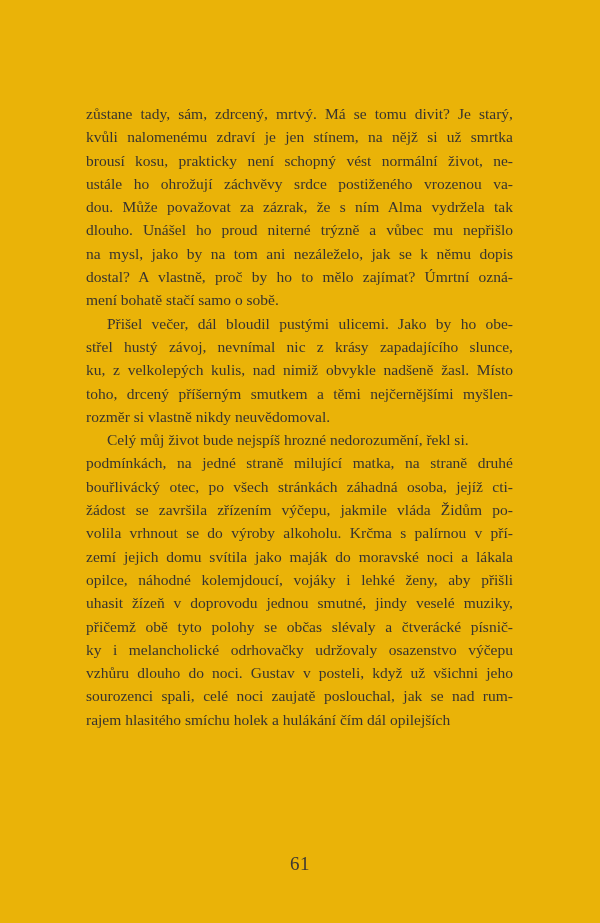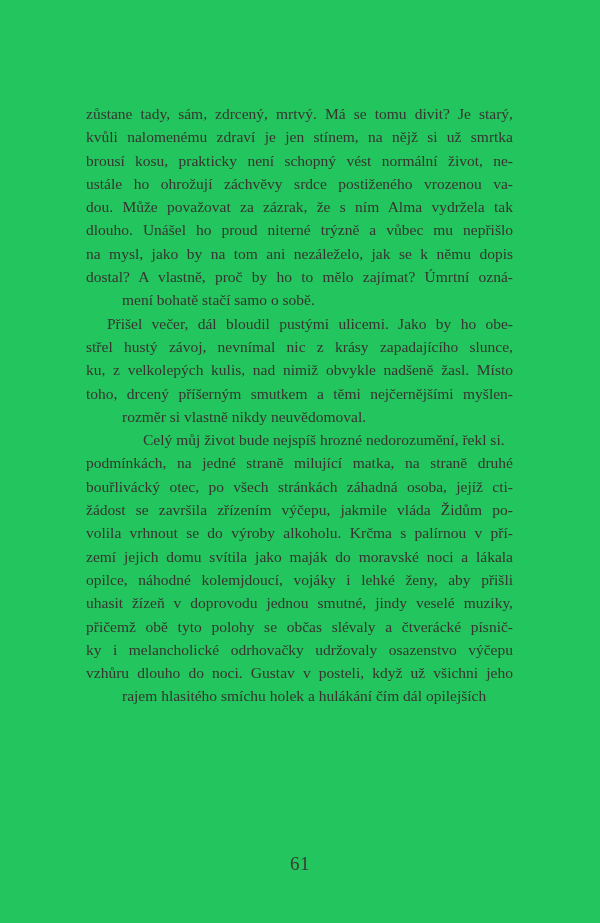--- a/index.html
+++ b/index.html
@@ -10,21 +10,21 @@
     width: 600px;
     height: 923px;
     background: #fcfcfb;
     position: relative;
     overflow: hidden;
     font-family: "Liberation Serif", serif;
   }
   .page {
     position: absolute;
     inset: 0;
-    background: #22c55e;
+    background: #eab308;
   }
   .text-block {
     position: absolute;
     left: 86px;
     top: 102px;
     width: 427px;
     color: #383430;
     font-size: 15.5px;
     line-height: 23.3px;
   }
@@ -35,21 +35,20 @@
   .line {
     text-align: justify;
     text-align-last: justify;
     white-space: normal;
     height: 23.3px;
     overflow: hidden;
   }
   .line.last {
     text-align: center;
     text-align-last: left;
-    margin-left: 36px;
   }
   .line.indent {
     text-indent: 21px;
   }
   .page-number {
     position: absolute;
     left: 0;
     right: 0;
     top: 853px;
     text-align: center;
@@ -88,17 +87,18 @@
         <div class="line">podmínkách, na jedné straně milující matka, na straně druhé</div>
         <div class="line">bouřlivácký otec, po všech stránkách záhadná osoba, jejíž cti-</div>
         <div class="line">žádost se završila zřízením výčepu, jakmile vláda Židům po-</div>
         <div class="line">volila vrhnout se do výroby alkoholu. Krčma s palírnou v pří-</div>
         <div class="line">zemí jejich domu svítila jako maják do moravské noci a lákala</div>
         <div class="line">opilce, náhodné kolemjdoucí, vojáky i lehké ženy, aby přišli</div>
         <div class="line">uhasit žízeň v doprovodu jednou smutné, jindy veselé muziky,</div>
         <div class="line">přičemž obě tyto polohy se občas slévaly a čtverácké písnič-</div>
         <div class="line">ky i melancholické odrhovačky udržovaly osazenstvo výčepu</div>
         <div class="line">vzhůru dlouho do noci. Gustav v posteli, když už všichni jeho</div>
+        <div class="line">sourozenci spali, celé noci zaujatě poslouchal, jak se nad rum-</div>
         <div class="line last">rajem hlasitého smíchu holek a hulákání čím dál opilejších</div>
       </div>
     </div>
   <div class="page-number">61</div>
 </div>
 
 </body></html>

